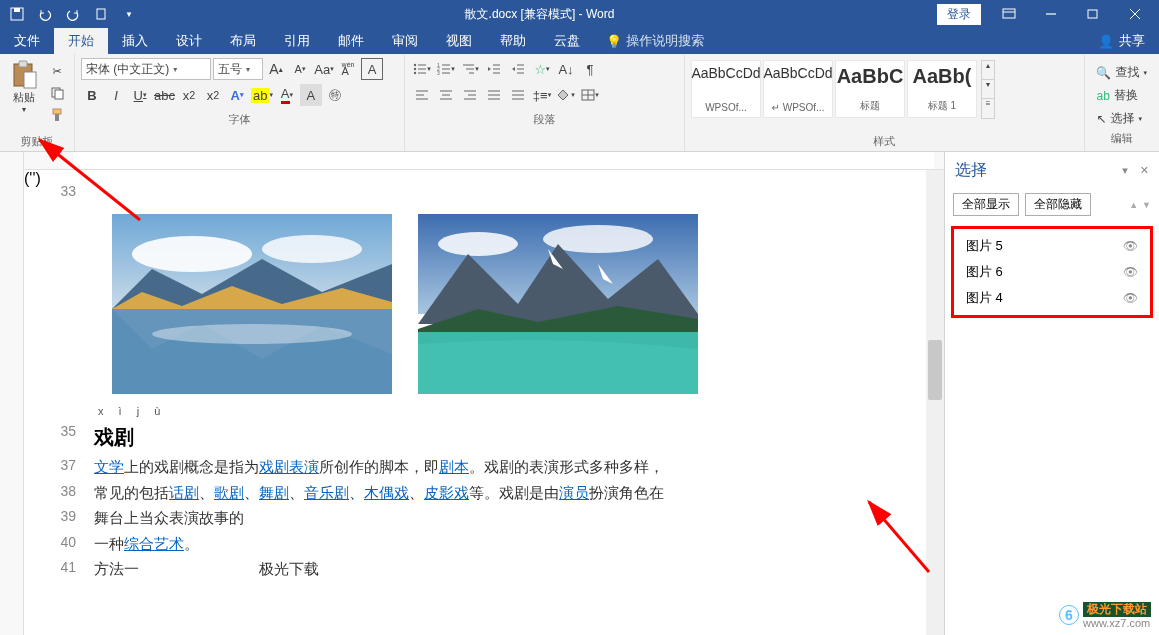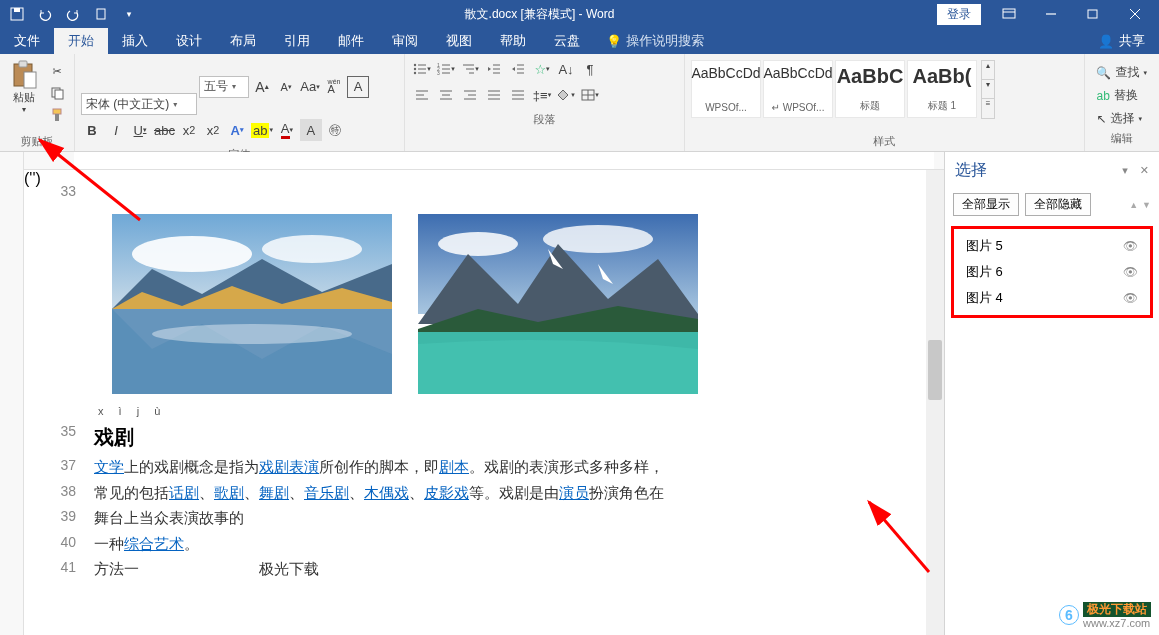--- a/index.html
+++ b/index.html
@@ -201,21 +201,21 @@
             </svg>
           </div>
       </div>
     </div>
     <div class="group-label">剪贴板</div>
   </div>
 
   <div class="group" style="min-width:330px;">
     <div class="font-col">
       <div class="font-row">
-        <div class="combo" style="width:116px;margin-top:35px;">
+        <div class="combo" style="width:130px;">
             <span>宋体 (中文正文)</span>
             <span class="caret">▾</span>
           </div>
         <div class="combo" style="width:50px;">
             <span>五号</span>
             <span class="caret">▾</span>
           </div>
         <div class="ribbon-btn" style="font-size:14px;">A<sup style="font-size:8px;">▴</sup></div>
         <div class="ribbon-btn" style="font-size:11px;">A<sup style="font-size:7px;">▾</sup></div>
         <div class="ribbon-btn">Aa<span style="font-size:7px;">▾</span></div>

